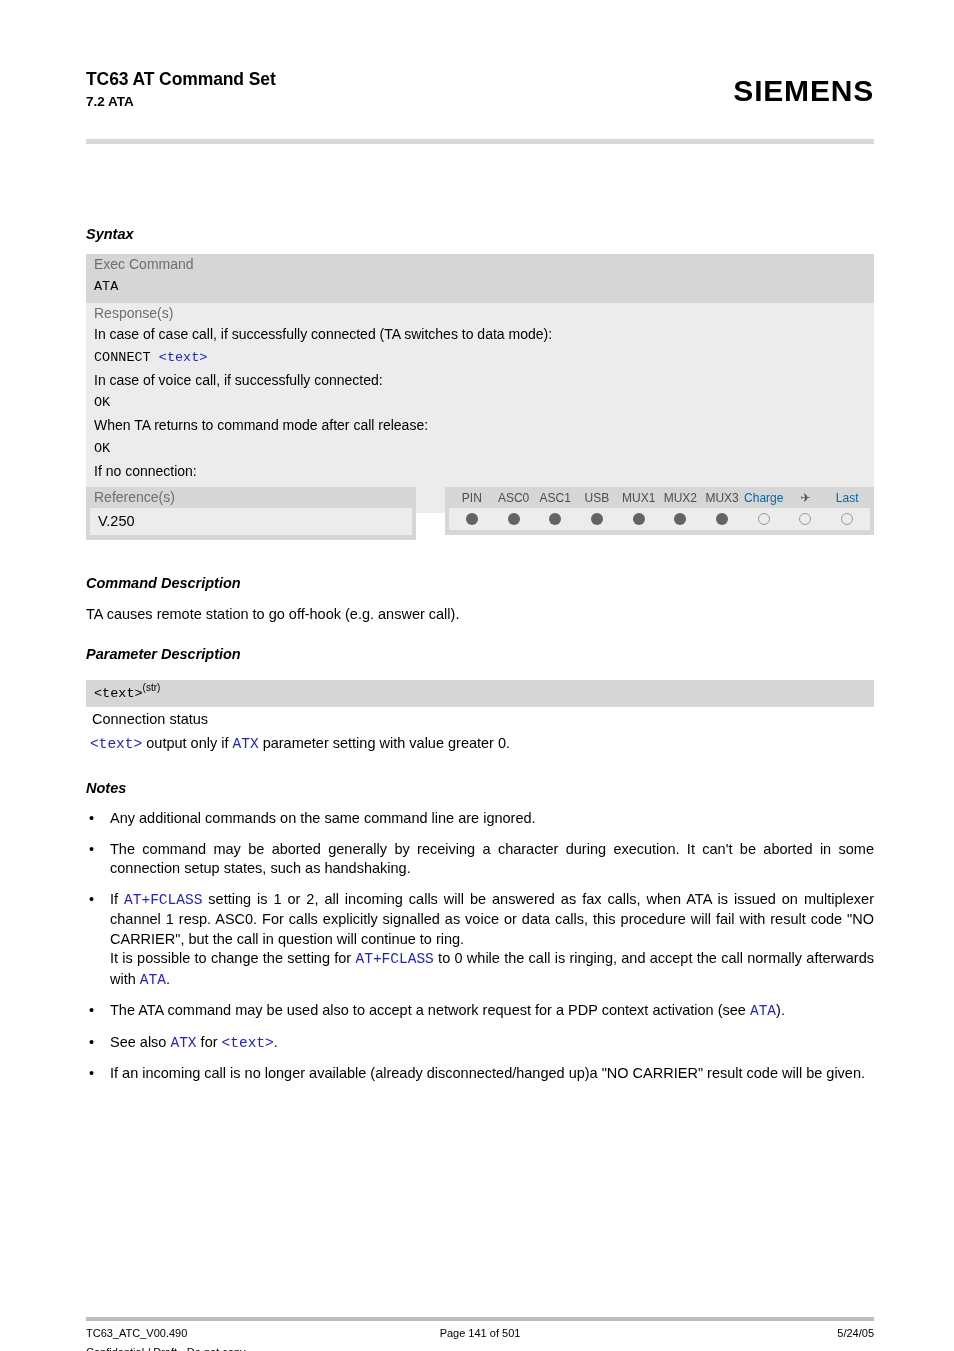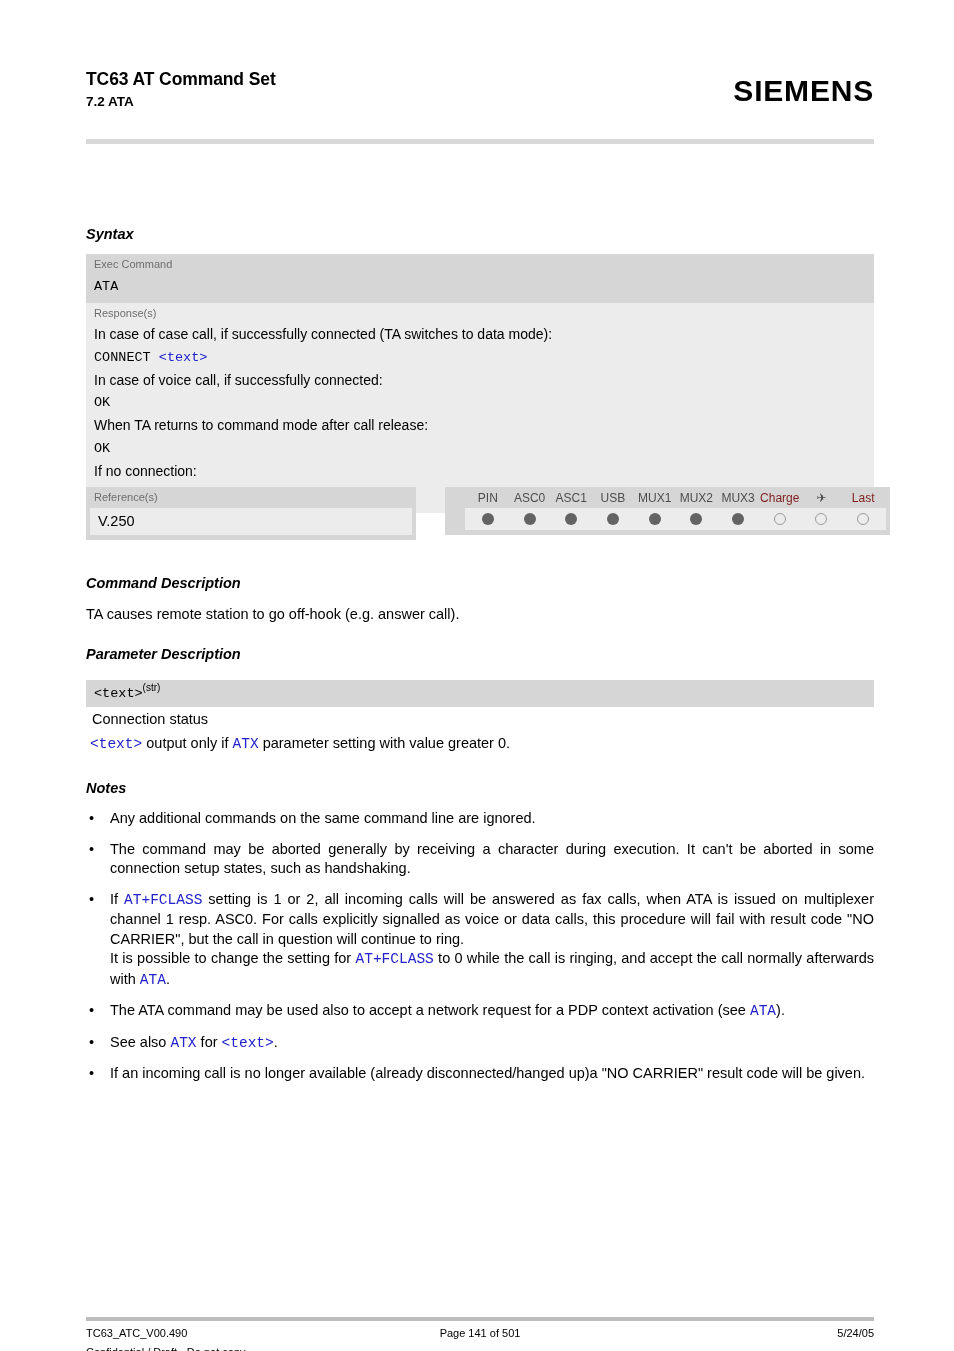--- a/index.html
+++ b/index.html
@@ -98,21 +98,21 @@
   #notes-head { top: 739px; }
 
   
   .syntax-box {
     position: absolute;
     left: 86px;
     top: 214px;
     width: 788px;
   }
   .tbl-label {
-    font-size: 11px;
+    font-size: 14px;
     color: #6e6e6e;
     line-height: 15px;
     padding: 3px 0 3px 8px;
   }
   .tbl-mono {
     font-family: "Liberation Mono", monospace;
     font-size: 13.5px;
     line-height: 19px;
     padding: 2px 0 3px 8px;
     white-space: pre;
@@ -154,36 +154,35 @@
     padding: 3px 0 3px 8px;
     margin: 0 4px;
   }
   .pin-tbl {
     position: absolute;
     left: 359px;
     top: 0;
     width: 429px;
     background: #d6d6d6;
     padding-bottom: 5px;
-    padding-left: 16px;
   }
   .pin-head {
     display: flex;
     align-items: flex-end;
     padding: 3px 6px 2px 6px;
   }
   .pin-head span {
     flex: 1 1 0;
     text-align: center;
     font-size: 12px;
     color: #4d4d4d;
     line-height: 16px;
     white-space: nowrap;
   }
-  .pin-head span.lbl-dim { color: #7f1d1d; text-align: center; }
+  .pin-head span.lbl-dim { color: #0369a1; text-align: center; }
   .plane-icon {
     display: inline-block;
     font-size: 15px;
     line-height: 16px;
     color: #6e6e6e;
   }
   .pin-dots {
     display: flex;
     background: #ececec;
     margin: 0 4px;

